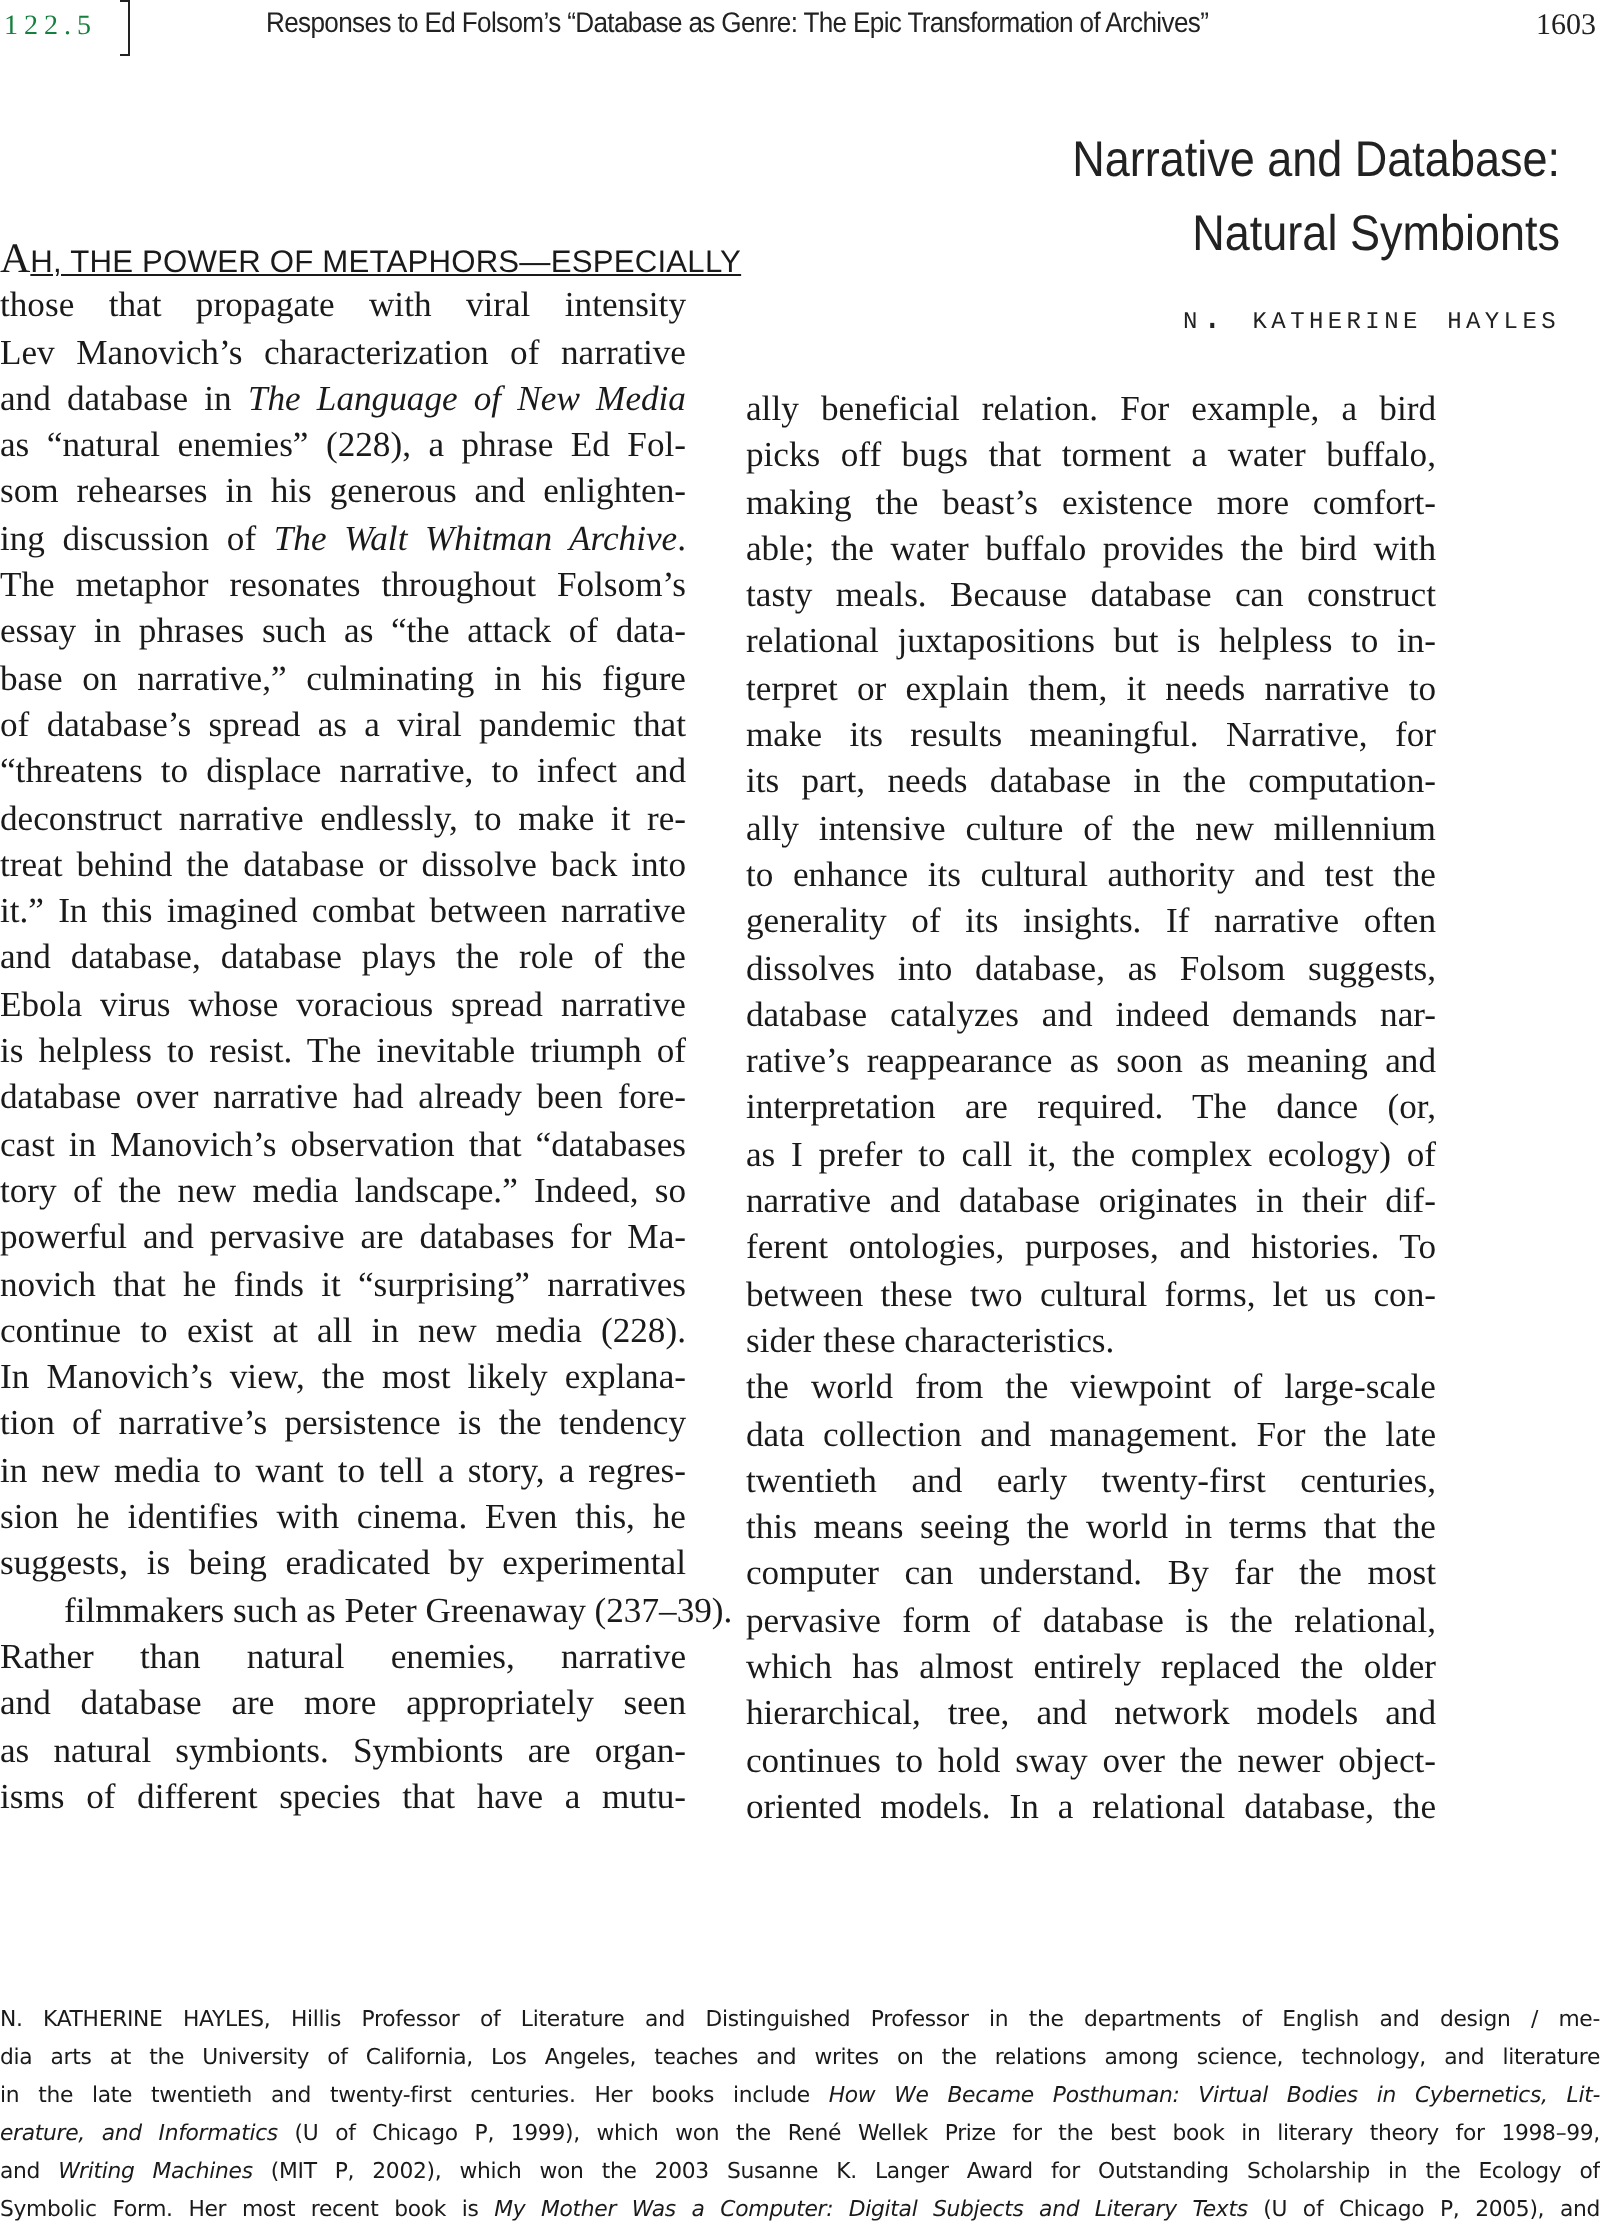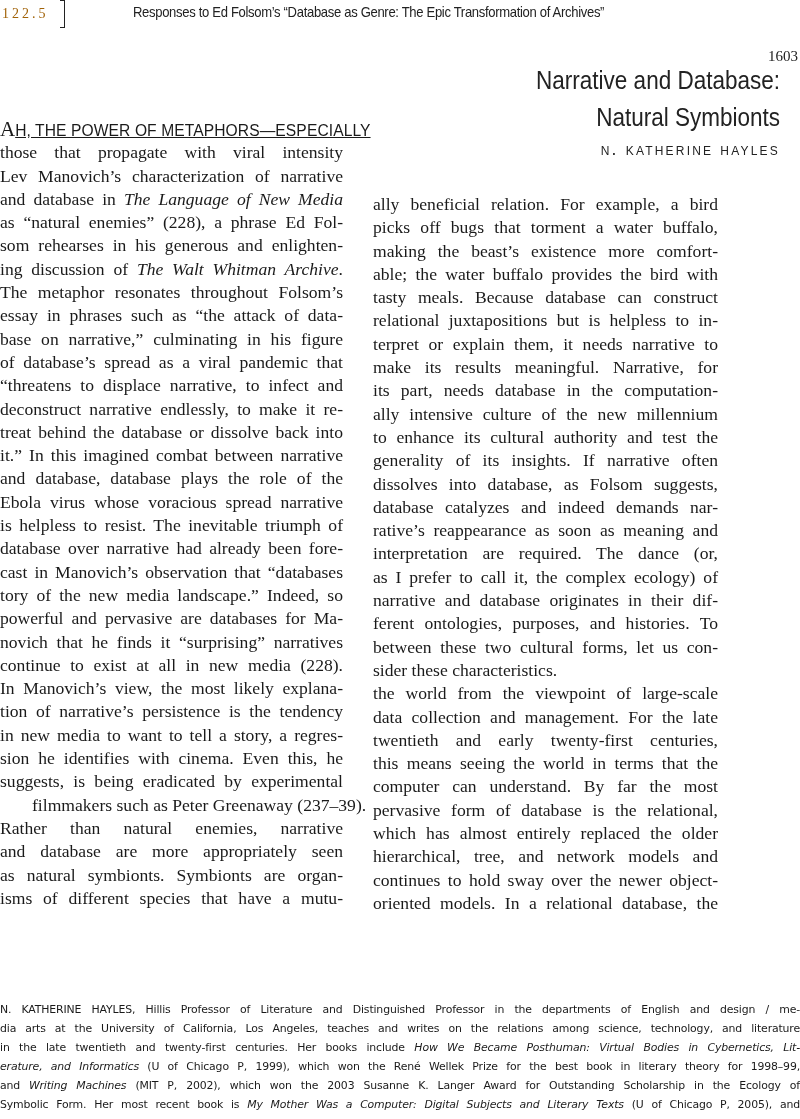--- a/index.html
+++ b/index.html
@@ -6,46 +6,46 @@
   body {
     width: 800px; height: 1119px; position: relative; overflow: hidden;
     background: #ffffff; color: #1a1a1a;
   }
   .running-head {
     position: absolute; left: 0; top: 0; width: 800px; height: 40px;
     font-family: "Liberation Sans", sans-serif;
   }
   .volume {
     position: absolute; left: 2px; top: 6px;
-    font-family: "Liberation Serif", serif; font-size: 14px; letter-spacing: 3px; color: #a16207;
+    font-family: "Liberation Serif", serif; font-size: 14px; letter-spacing: 3px; color: #15803d;
   }
   .bracket {
     position: absolute; left: 60px; top: 0px; width: 5px; height: 28px;
     border-right: 1.5px solid #222; border-bottom: 1.5px solid #222; border-top: 1.5px solid #222;
     box-sizing: border-box;
   }
   .run-title {
     position: absolute; left: 133px; top: 4px; width: 540px;
     font-family: "Liberation Sans", sans-serif; font-size: 14.2px; letter-spacing: -0.35px; color: #222;
     transform: scaleX(0.92); transform-origin: left top; white-space: nowrap;
   }
   .folio {
     position: absolute; right: 2px; top: 5px;
-    font-family: "Liberation Serif", serif; font-size: 15px; color: #222; margin-top: 43px;
+    font-family: "Liberation Serif", serif; font-size: 15px; color: #222;
   }
   .article-head {
     position: absolute; right: 20px; top: 62px; text-align: right;
   }
   .article-title {
     font-family: "Liberation Sans", sans-serif; font-size: 25px; color: #222; line-height: 37px;
     transform: scaleX(0.9); transform-origin: right top; white-space: nowrap;
   }
   .article-author {
-    font-family: Liberation Sans, sans-serif; font-size: 17.5px; letter-spacing: 2.2px; color: #222;
-    margin-top: 3px; font-variant: small-caps; text-transform: lowercase;
+    font-family: Liberation Mono, monospace; font-size: 17.5px; letter-spacing: 2.2px; color: #222;
+    margin-top: 14px; font-variant: small-caps; text-transform: lowercase;
   }
   .col {
     position: absolute; top: 0;
     font-family: "Liberation Serif", serif; font-size: 17.6px; line-height: 23.3px; color: #1a1a1a;
     text-align: justify; text-align-last: justify;
   }
   .col-left { left: 0; top: 118px; width: 343px; }
   .col-right { left: 373px; top: 193px; width: 345px; }
   .line { display: block; white-space: nowrap; text-align: justify; text-align-last: justify; height: 23.3px; }
   .line.last { text-align-last: left; }

